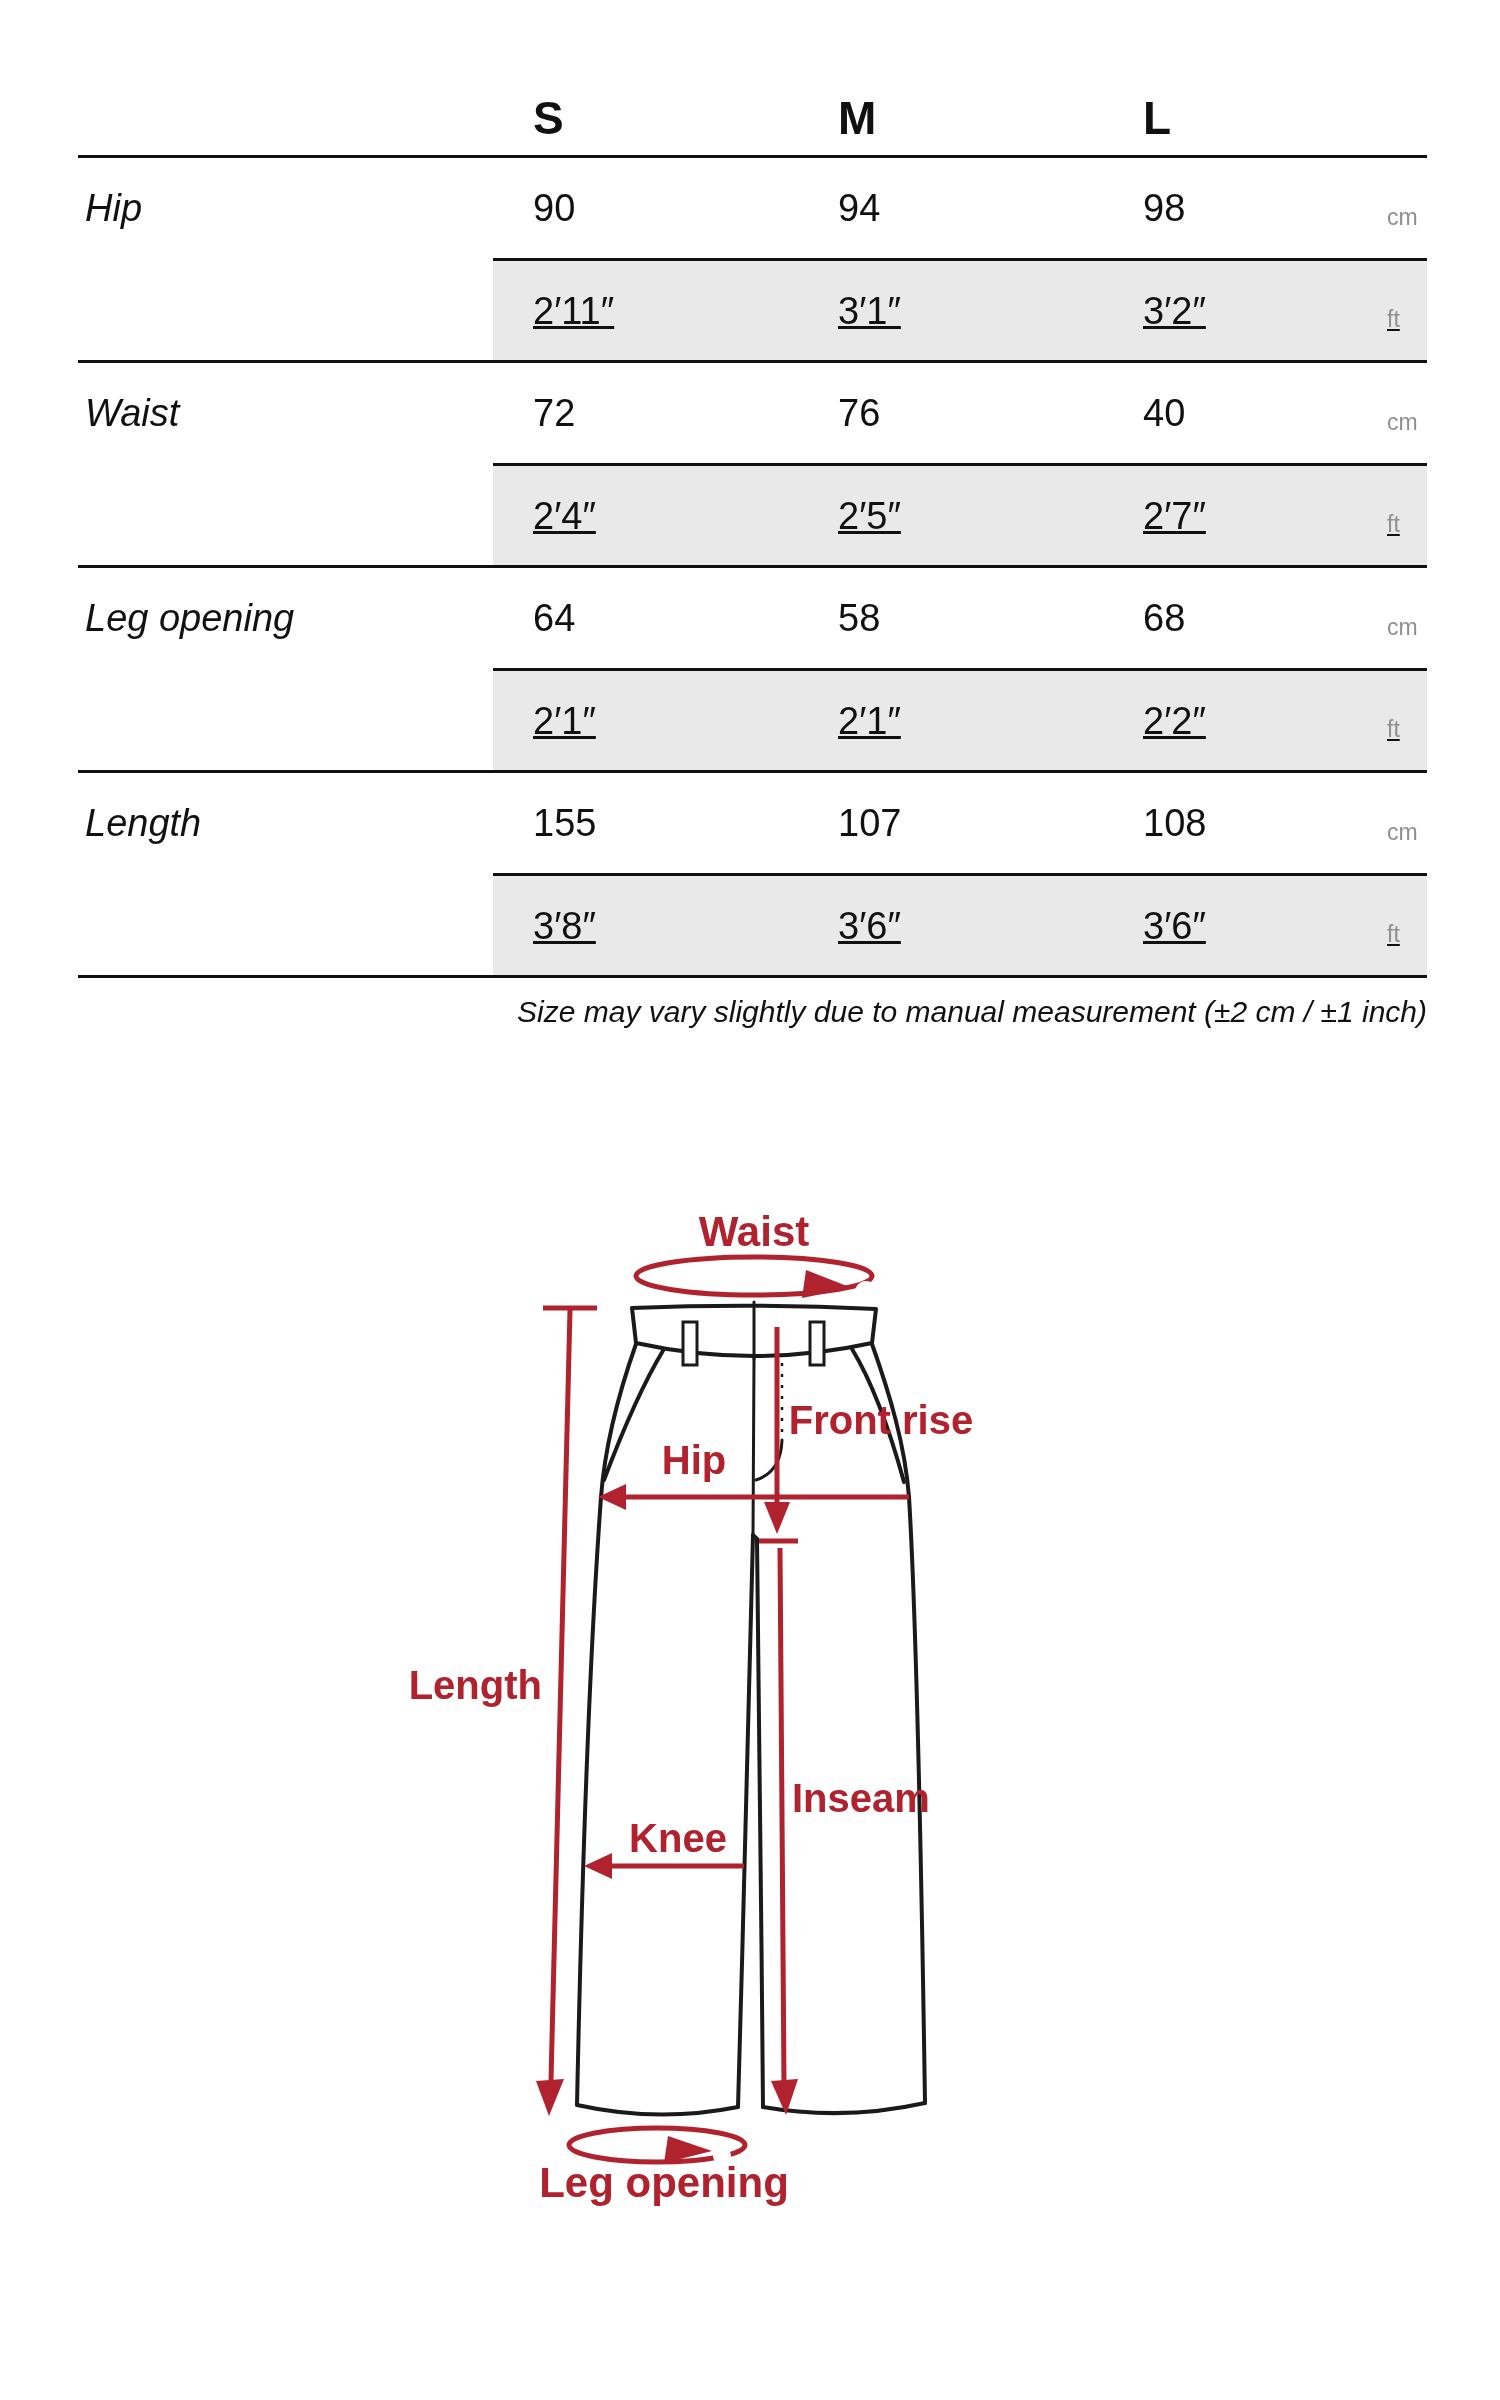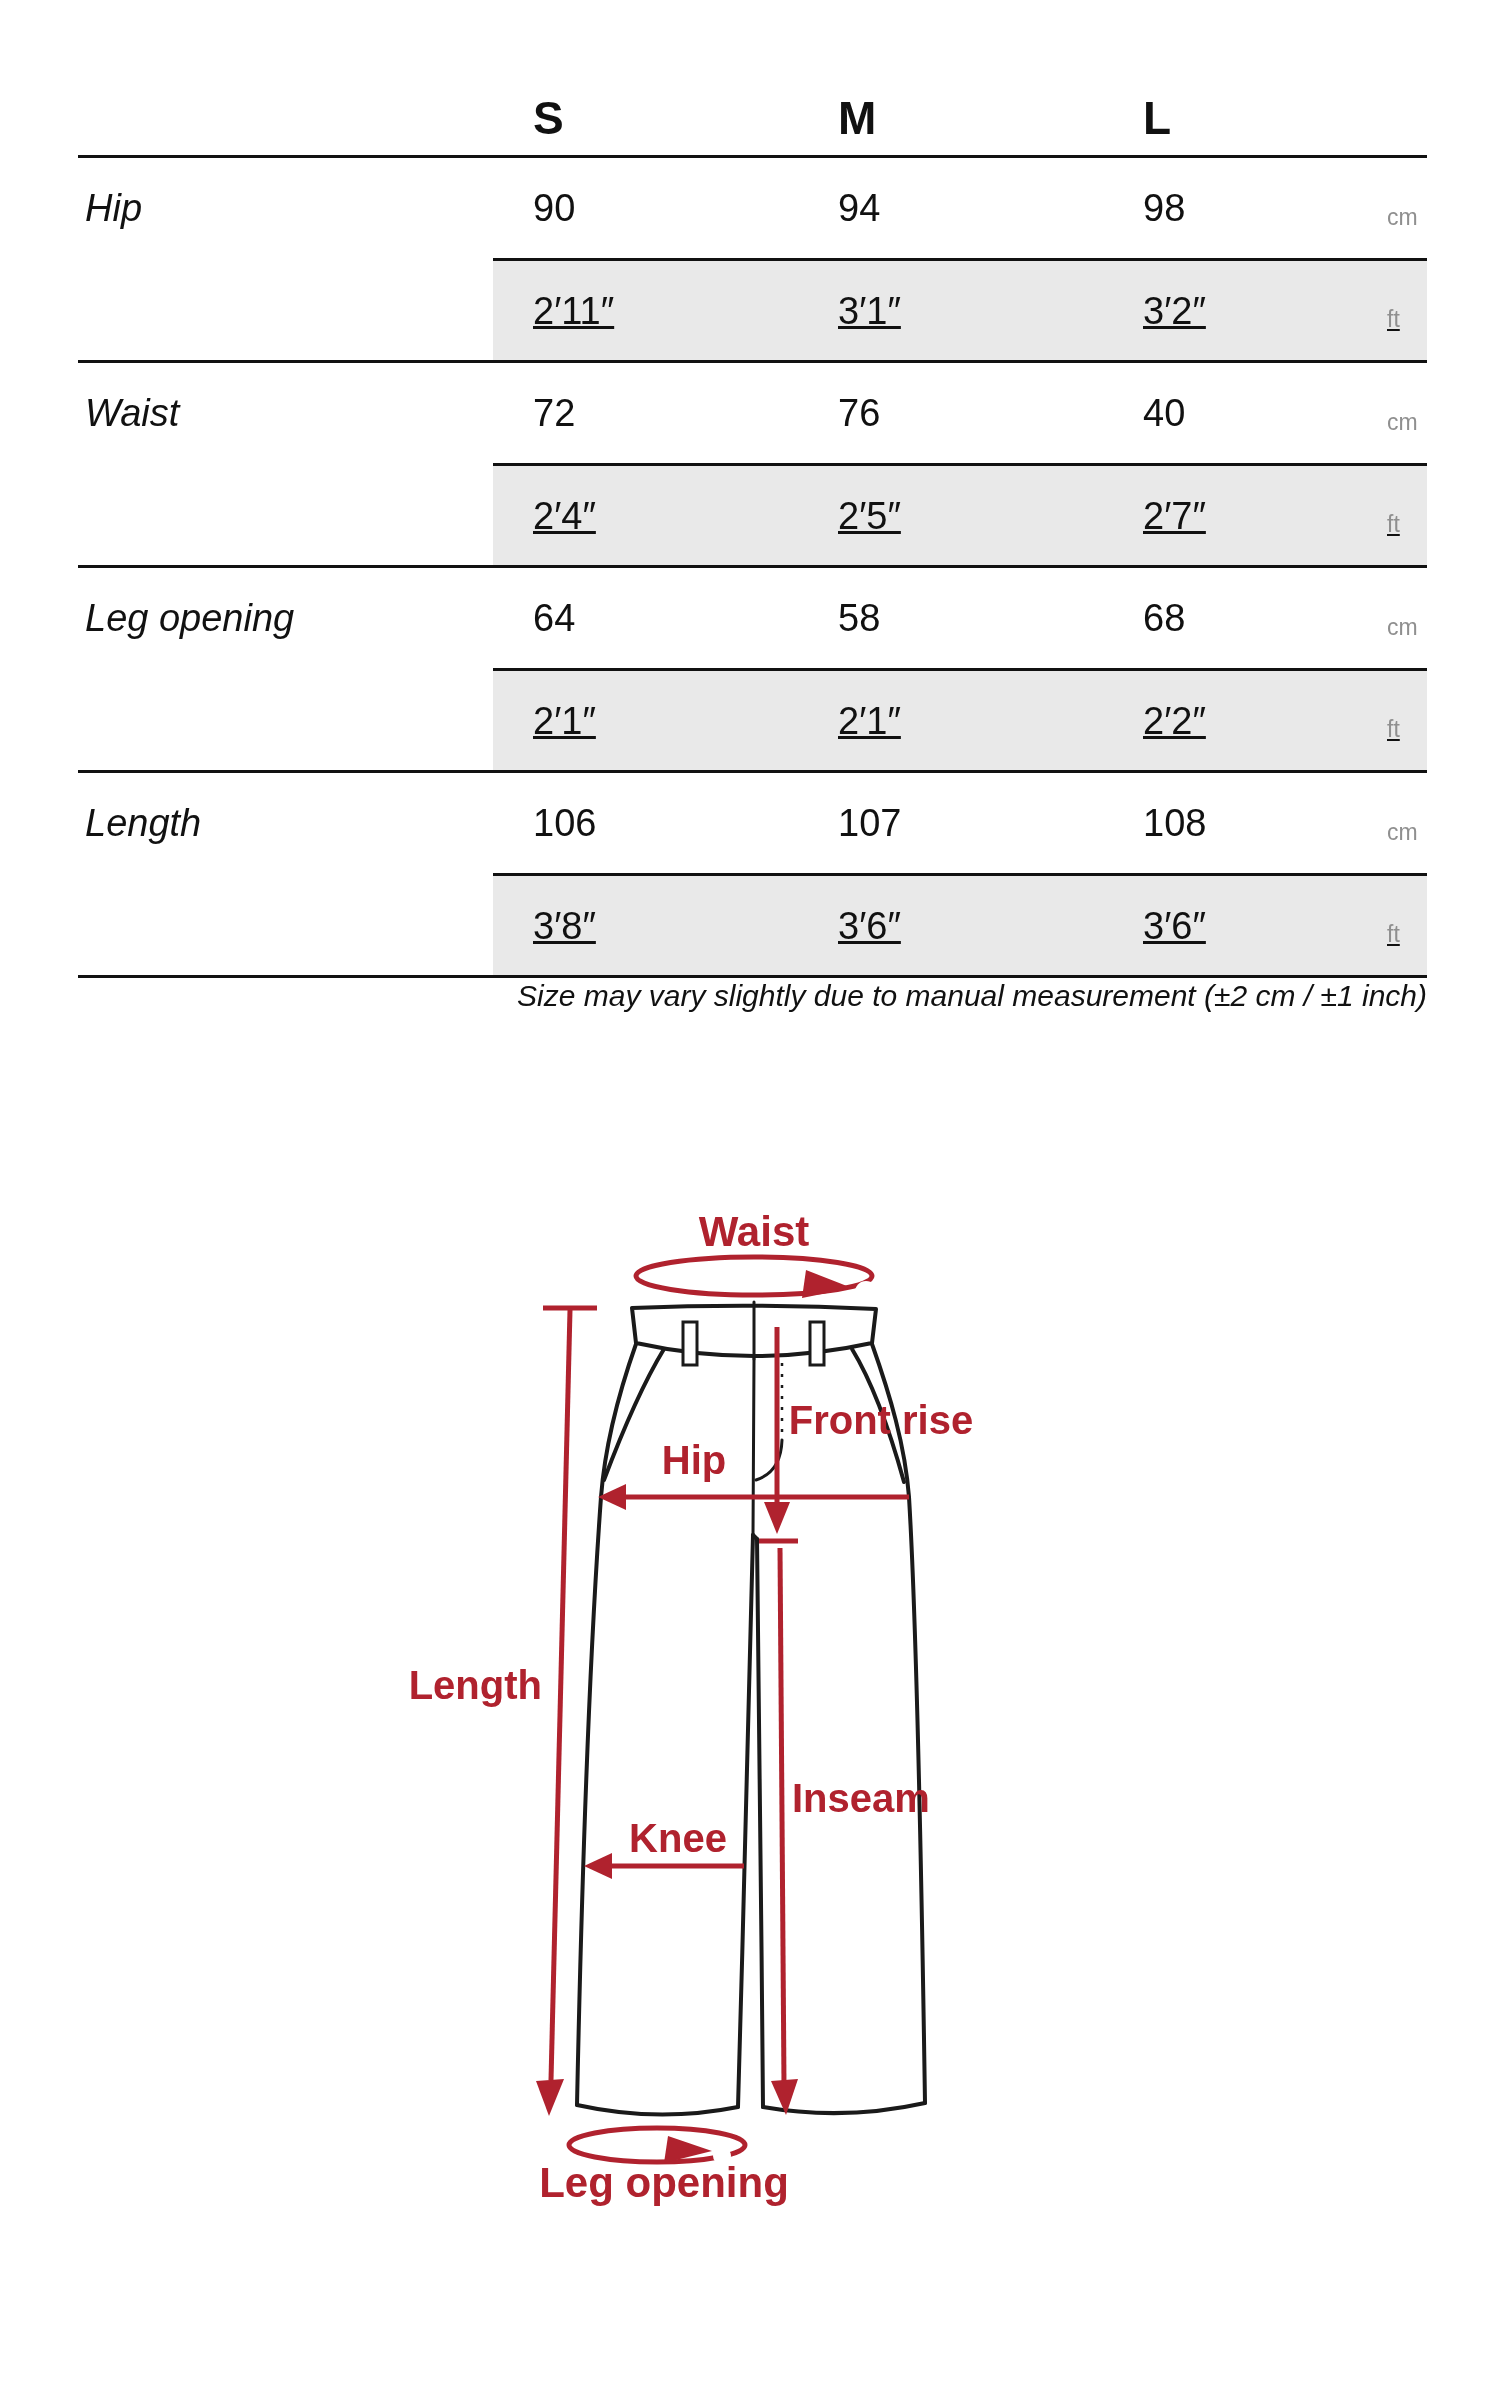--- a/index.html
+++ b/index.html
@@ -28,21 +28,21 @@
   .unit{font-size:23px;color:var(--unit);text-align:left;padding-right:22px;align-self:center;padding-top:18px;line-height:1;}
   .row-ft{border-bottom:3px solid var(--rule);text-decoration:underline;}
   .ft-box{
     margin-left:415px;height:99px;background:var(--shade);
     border-top:3px solid var(--rule);
     display:grid;grid-template-columns:40px 305px 305px 244px 40px;
     align-items:center;
   }
   .ft-box .spacer{}
   .note{
-    text-align:right;font-size:30px;font-style:italic;line-height:1.2;
+    margin-top:16px;text-align:right;font-size:30px;font-style:italic;line-height:1.2;
   }
   
   .diagram{position:absolute;top:1150px;left:0;}
   .pants{stroke:var(--outline);stroke-width:4;fill:none;stroke-linecap:round;stroke-linejoin:round;}
   .pants-thin{stroke:var(--outline);stroke-width:3;fill:none;stroke-linecap:round;}
   .stitch{stroke:var(--outline);stroke-width:2.5;fill:none;stroke-dasharray:3 8;}
   .loop{fill:#fff;stroke:var(--outline);stroke-width:3;}
   .redline{stroke:var(--ann);stroke-width:5;fill:none;stroke-linecap:butt;}
   .ah{fill:var(--ann);stroke:none;}
   .gap{fill:#fff;stroke:none;}
@@ -117,21 +117,21 @@
           <div class="val">2′1″</div>
           <div class="val">2′2″</div>
           <div class="unit">ft</div>
         </div>
       </div>
     </div>
 
     <div class="measure-block">
       <div class="row-cm">
         <div class="row-label">Length</div>
-        <div class="val">106</div>
+        <div class="val">155</div>
         <div class="val">107</div>
         <div class="val">108</div>
         <div class="unit">cm</div>
       </div>
       <div class="row-ft">
         <div class="ft-box">
           <div class="spacer"></div>
           <div class="val">3′8″</div>
           <div class="val">3′6″</div>
           <div class="val">3′6″</div>

